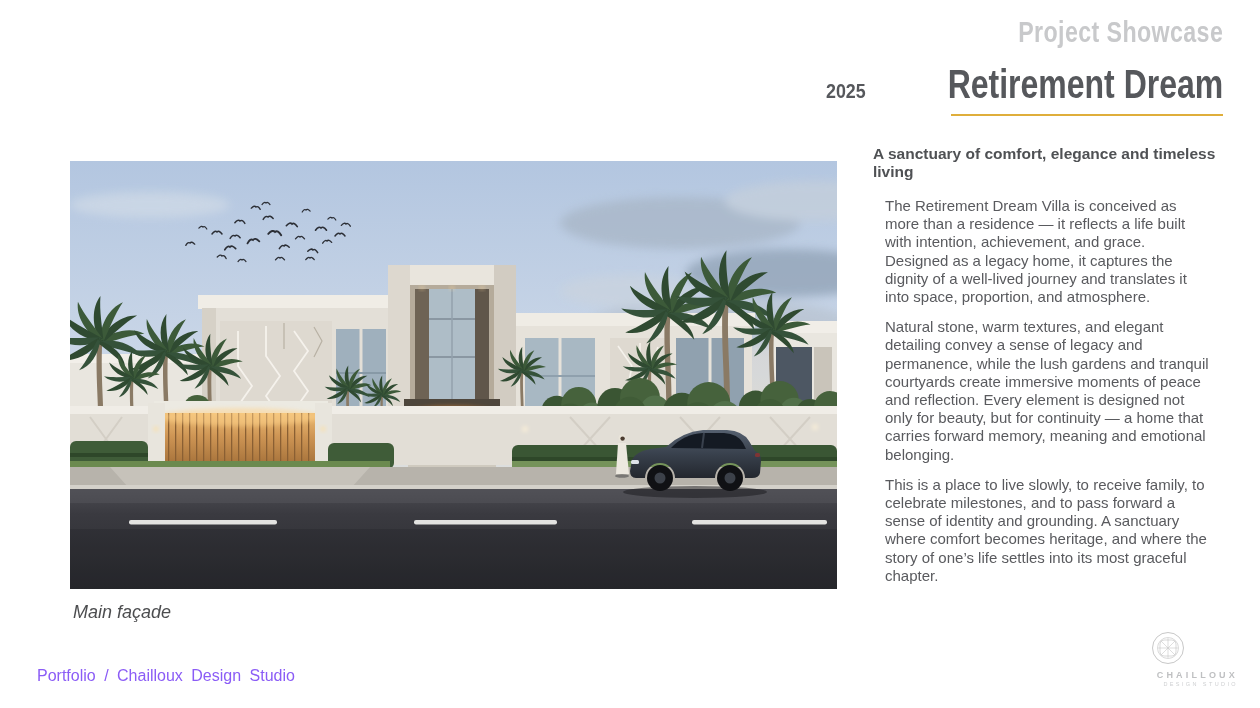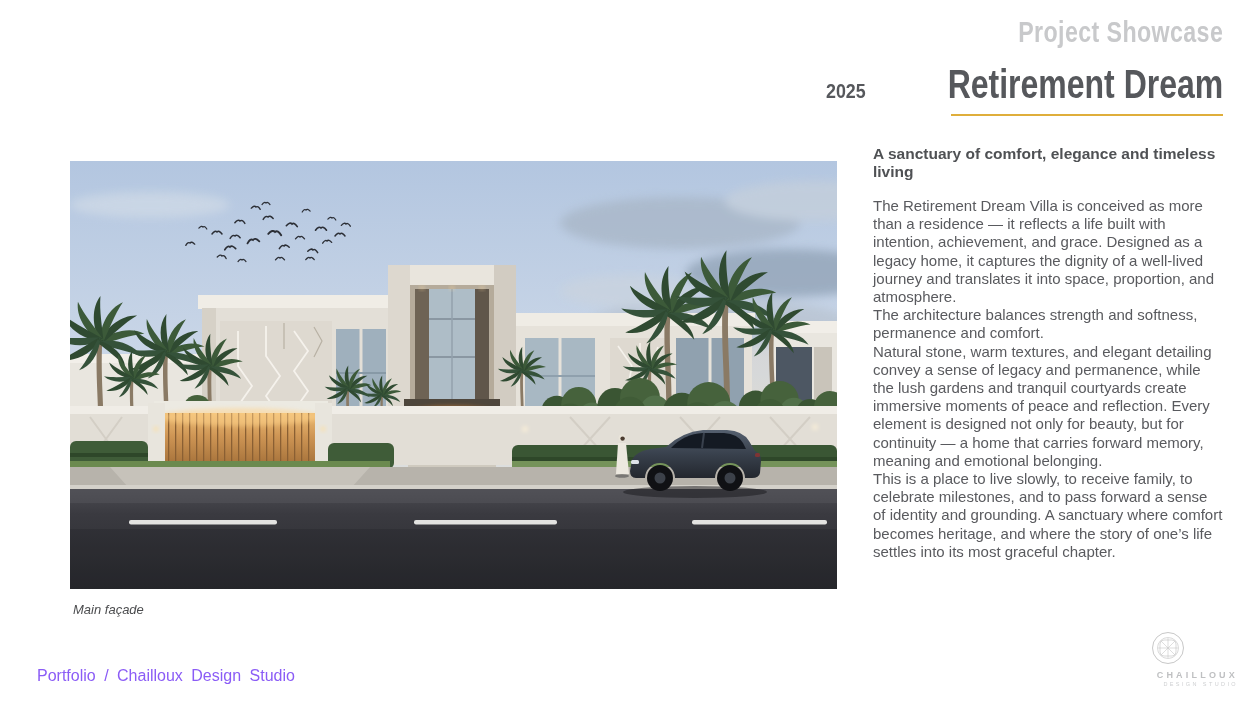--- a/index.html
+++ b/index.html
@@ -27,27 +27,27 @@
     transform:scaleX(.78); transform-origin:100% 50%; vertical-align:baseline;
     letter-spacing:0;
   }
   .title-rule { height:2px; width:272px; margin-left:auto; margin-top:6px; }
 
   
   .article { position:absolute; left:873px; top:145px; width:350px;
              font-size:15px; line-height:18.2px; color:#595a5e; }
   .article h3 { font-size:15.5px; line-height:18px; font-weight:bold;
                 color:#4f5154; margin-bottom:16px; }
-  .article p { margin:0; }
+  .article p { margin:12px; }
 
   
   .figure { position:absolute; left:70px; top:161px; width:767px; height:428px;
             overflow:hidden; background:#cfdae8; }
   .figure svg { display:block; width:767px; height:428px; }
-  .caption { position:absolute; left:73px; top:602px; font-size:13px;
+  .caption { position:absolute; left:73px; top:602px; font-size:18px;
              font-style:italic; color:#4c4d4f; }
 
   
   .breadcrumb { position:absolute; left:37px; top:667px; font-size:16px;
                 color:#8b5cf6; word-spacing:4px; }
   .logo { position:absolute; left:1098px; top:628px; width:140px; text-align:right; }
   .logo .mark { display:block; margin:0 auto 2px; }
   .logo .l1 { font-size:9px; font-weight:bold; letter-spacing:3.2px;
               color:#bfc0c2; text-indent:3.2px; }
   .logo .l2 { font-size:5.5px; letter-spacing:2.4px; color:#cfd0d2;
@@ -60,21 +60,20 @@
   <div class="eyebrow">Project Showcase</div>
   <div class="title-row">
     <span class="title-year">2025</span><span class="title-main">Retirement Dream</span>
   </div>
   <div class="title-rule" style="background: rgb(223, 174, 59);"></div>
 </div>
 
 <div class="article">
   <h3>A sanctuary of comfort, elegance and timeless living</h3>
   <p>The Retirement Dream Villa is conceived as more than a residence — it reflects a life built with intention, achievement, and grace. Designed as a legacy home, it captures the dignity of a well-lived journey and translates it into space, proportion, and atmosphere.</p>
-  <p>The architecture balances strength and softness, permanence and comfort.</p>
   <p>Natural stone, warm textures, and elegant detailing convey a sense of legacy and permanence, while the lush gardens and tranquil courtyards create immersive moments of peace and reflection. Every element is designed not only for beauty, but for continuity — a home that carries forward memory, meaning and emotional belonging.</p>
   <p>This is a place to live slowly, to receive family, to celebrate milestones, and to pass forward a sense of identity and grounding. A sanctuary where comfort becomes heritage, and where the story of one’s life settles into its most graceful chapter.</p>
 </div>
 
 <div class="figure" role="img" aria-label="Dusk rendering of a modern luxury villa main façade: white stone volumes, bronze entrance tower with warm lighting, lit wooden gate, palm trees, perimeter wall and hedge, a parked dark SUV, a pedestrian in white, and a flock of birds in a pale blue sky">
 <svg viewBox="0 0 767 428" xmlns="http://www.w3.org/2000/svg">
   <defs>
     <linearGradient id="sky" x1="0" y1="0" x2="0" y2="1">
       <stop offset="0" stop-color="#b3c6e0"></stop>
       <stop offset=".5" stop-color="#ccd8e8"></stop>

